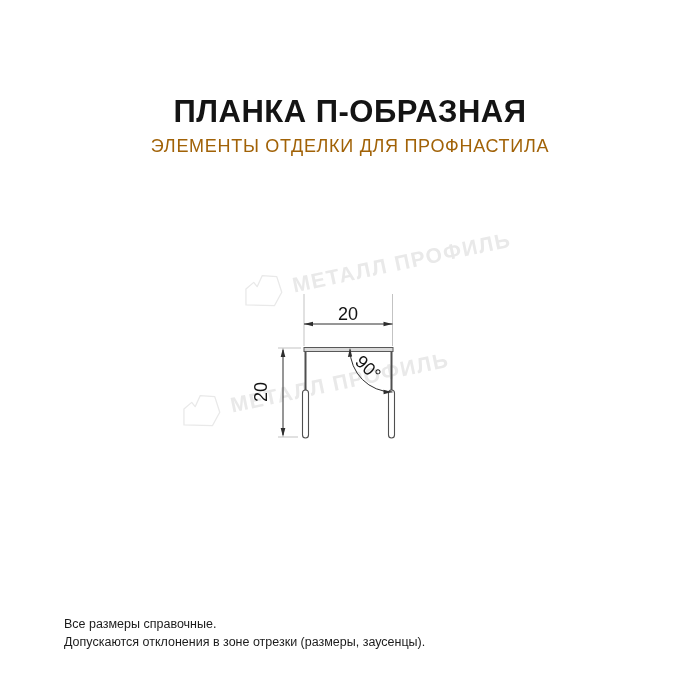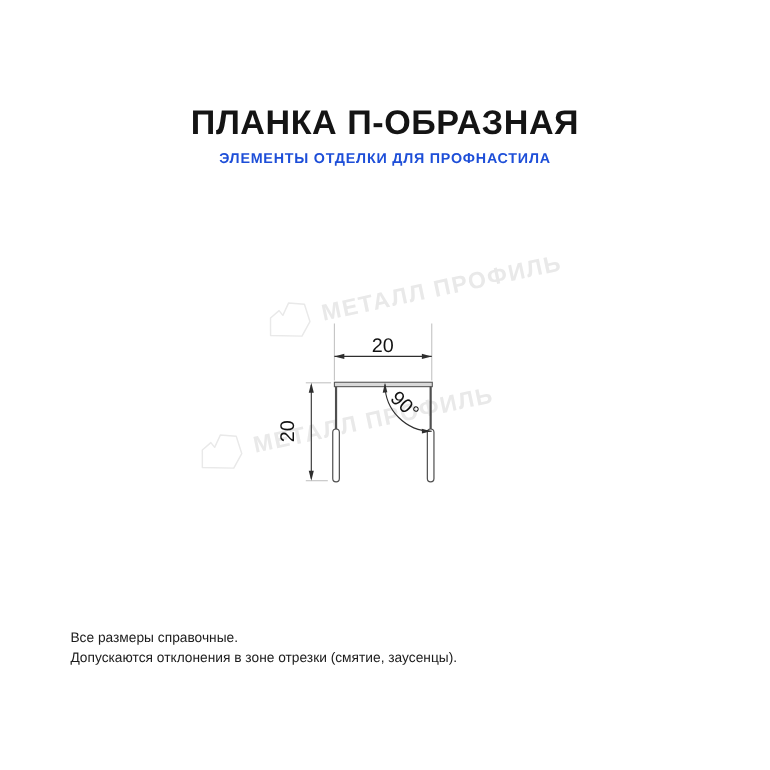--- a/index.html
+++ b/index.html
@@ -7,39 +7,39 @@
     position:relative;width:700px;height:700px;background:#ffffff;overflow:hidden;
     font-family:"Liberation Sans","DejaVu Sans",sans-serif;
   }
   
   .header{position:absolute;top:96px;left:0;width:700px;text-align:center;z-index:5;}
   .title{
     font-size:31px;line-height:31px;font-weight:700;color:#141414;
     letter-spacing:.5px;margin:0;
   }
   .subtitle{
-    margin-top:9px;font-size:13px;font-weight:700;color:#1d4ed8;letter-spacing:.7px;
+    margin-top:9px;font-size:18px;font-weight:400;color:#a16207;letter-spacing:.7px;
   }
   
   .watermark{
     position:absolute;display:flex;align-items:center;gap:8px;height:44px;
     transform:rotate(-12deg);transform-origin:left center;z-index:1;pointer-events:none;
   }
   .wm-1{left:240px;top:275px;}
   .wm-2{left:178px;top:395px;}
   .wm-text{
     font-size:21px;font-weight:700;letter-spacing:1.5px;color:#e9e9e9;white-space:nowrap;
   }
   .wm-logo{flex:0 0 auto;}
   
   .drawing-svg{position:absolute;left:0;top:0;z-index:2;}
   .dim-text{font-family:"Liberation Sans","DejaVu Sans",sans-serif;font-size:18px;fill:#121212;}
   
   .footer{
-    position:absolute;left:64px;top:572px;z-index:5;
+    position:absolute;left:64px;top:616px;z-index:5;
     font-size:12.5px;line-height:17.5px;color:#1c1c1c;
   }
 </style>
 </head>
 <body>
 
 <div id="canvas">
 
   <div class="header">
     <div class="title">ПЛАНКА П-ОБРАЗНАЯ</div>
@@ -97,16 +97,16 @@
     <g>
       <path d="M 350 349.5 A 42.5 42.5 0 0 0 392.5 392" fill="none" stroke="#2e2e2e" stroke-width="1"></path>
       <polygon points="350,348 347.9,357 352.1,356.6" fill="#2e2e2e"></polygon>
       <polygon points="392,392 383.4,389.8 383.6,394.2" fill="#2e2e2e"></polygon>
       <text class="dim-text" x="368" y="374" text-anchor="middle" transform="rotate(43 368 368)">90°</text>
     </g>
   </svg>
 
   <div class="footer">
     <div>Все размеры справочные.</div>
-    <div>Допускаются отклонения в зоне отрезки (смятие, заусенцы).</div>
+    <div>Допускаются отклонения в зоне отрезки (размеры, заусенцы).</div>
   </div>
 
 </div>
 
 </body></html>

